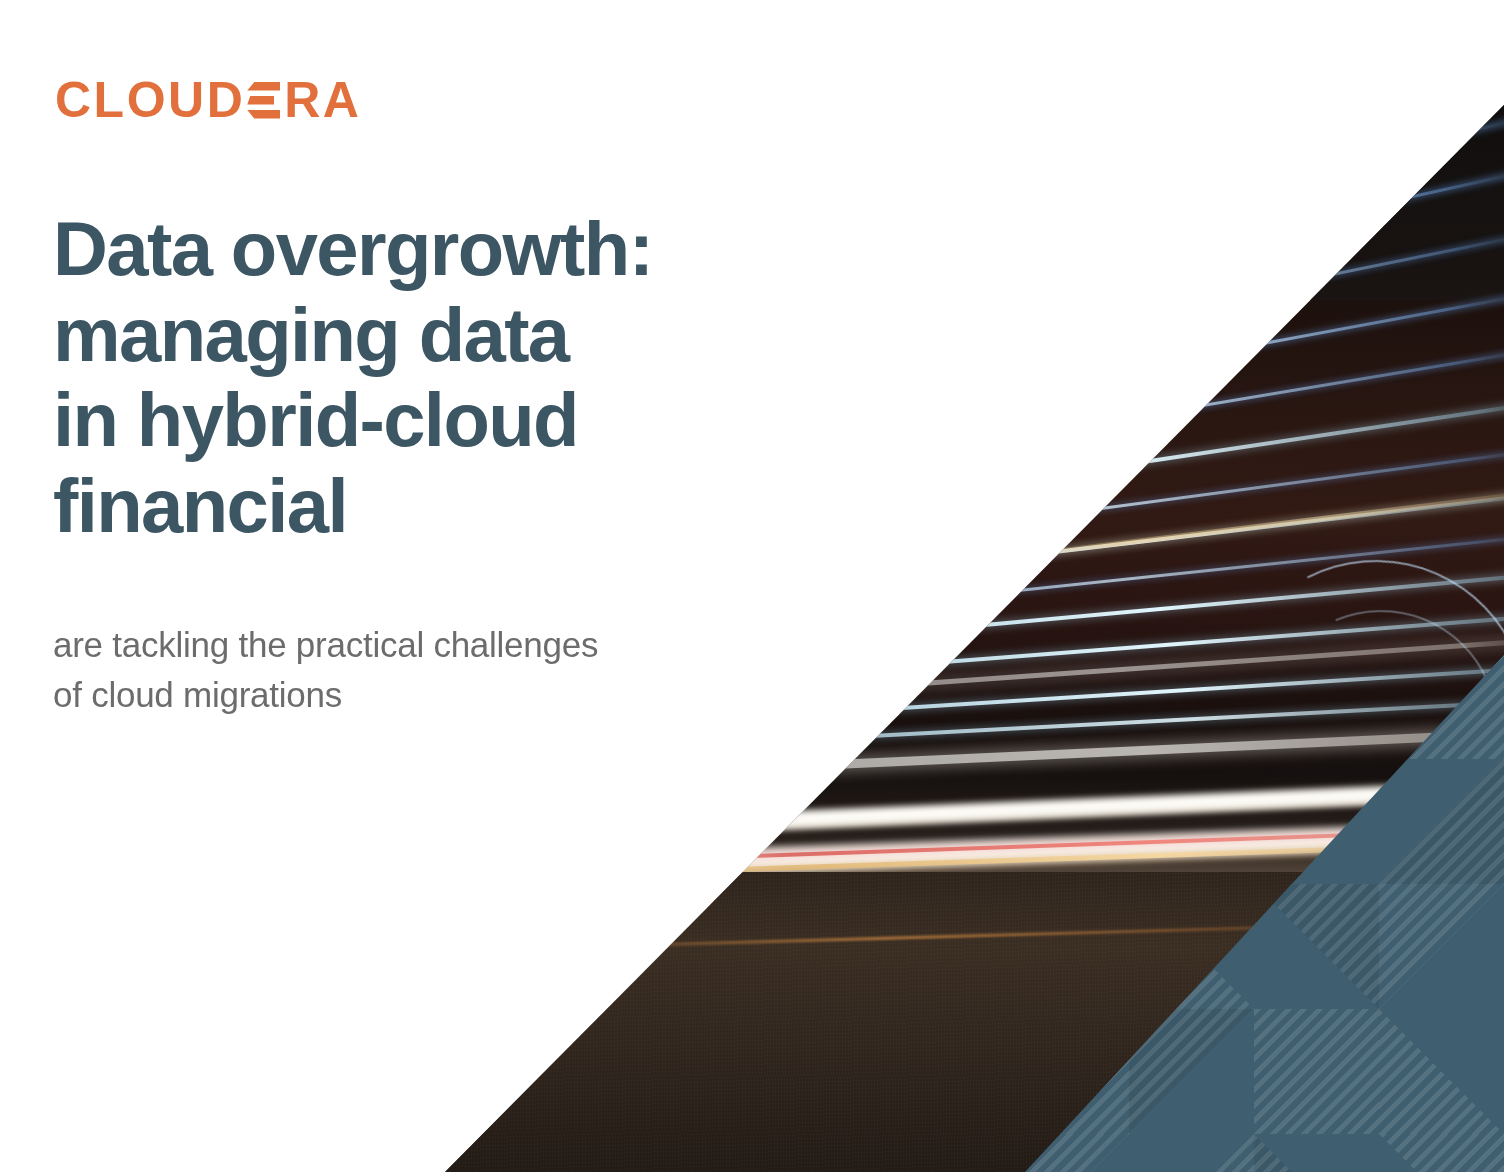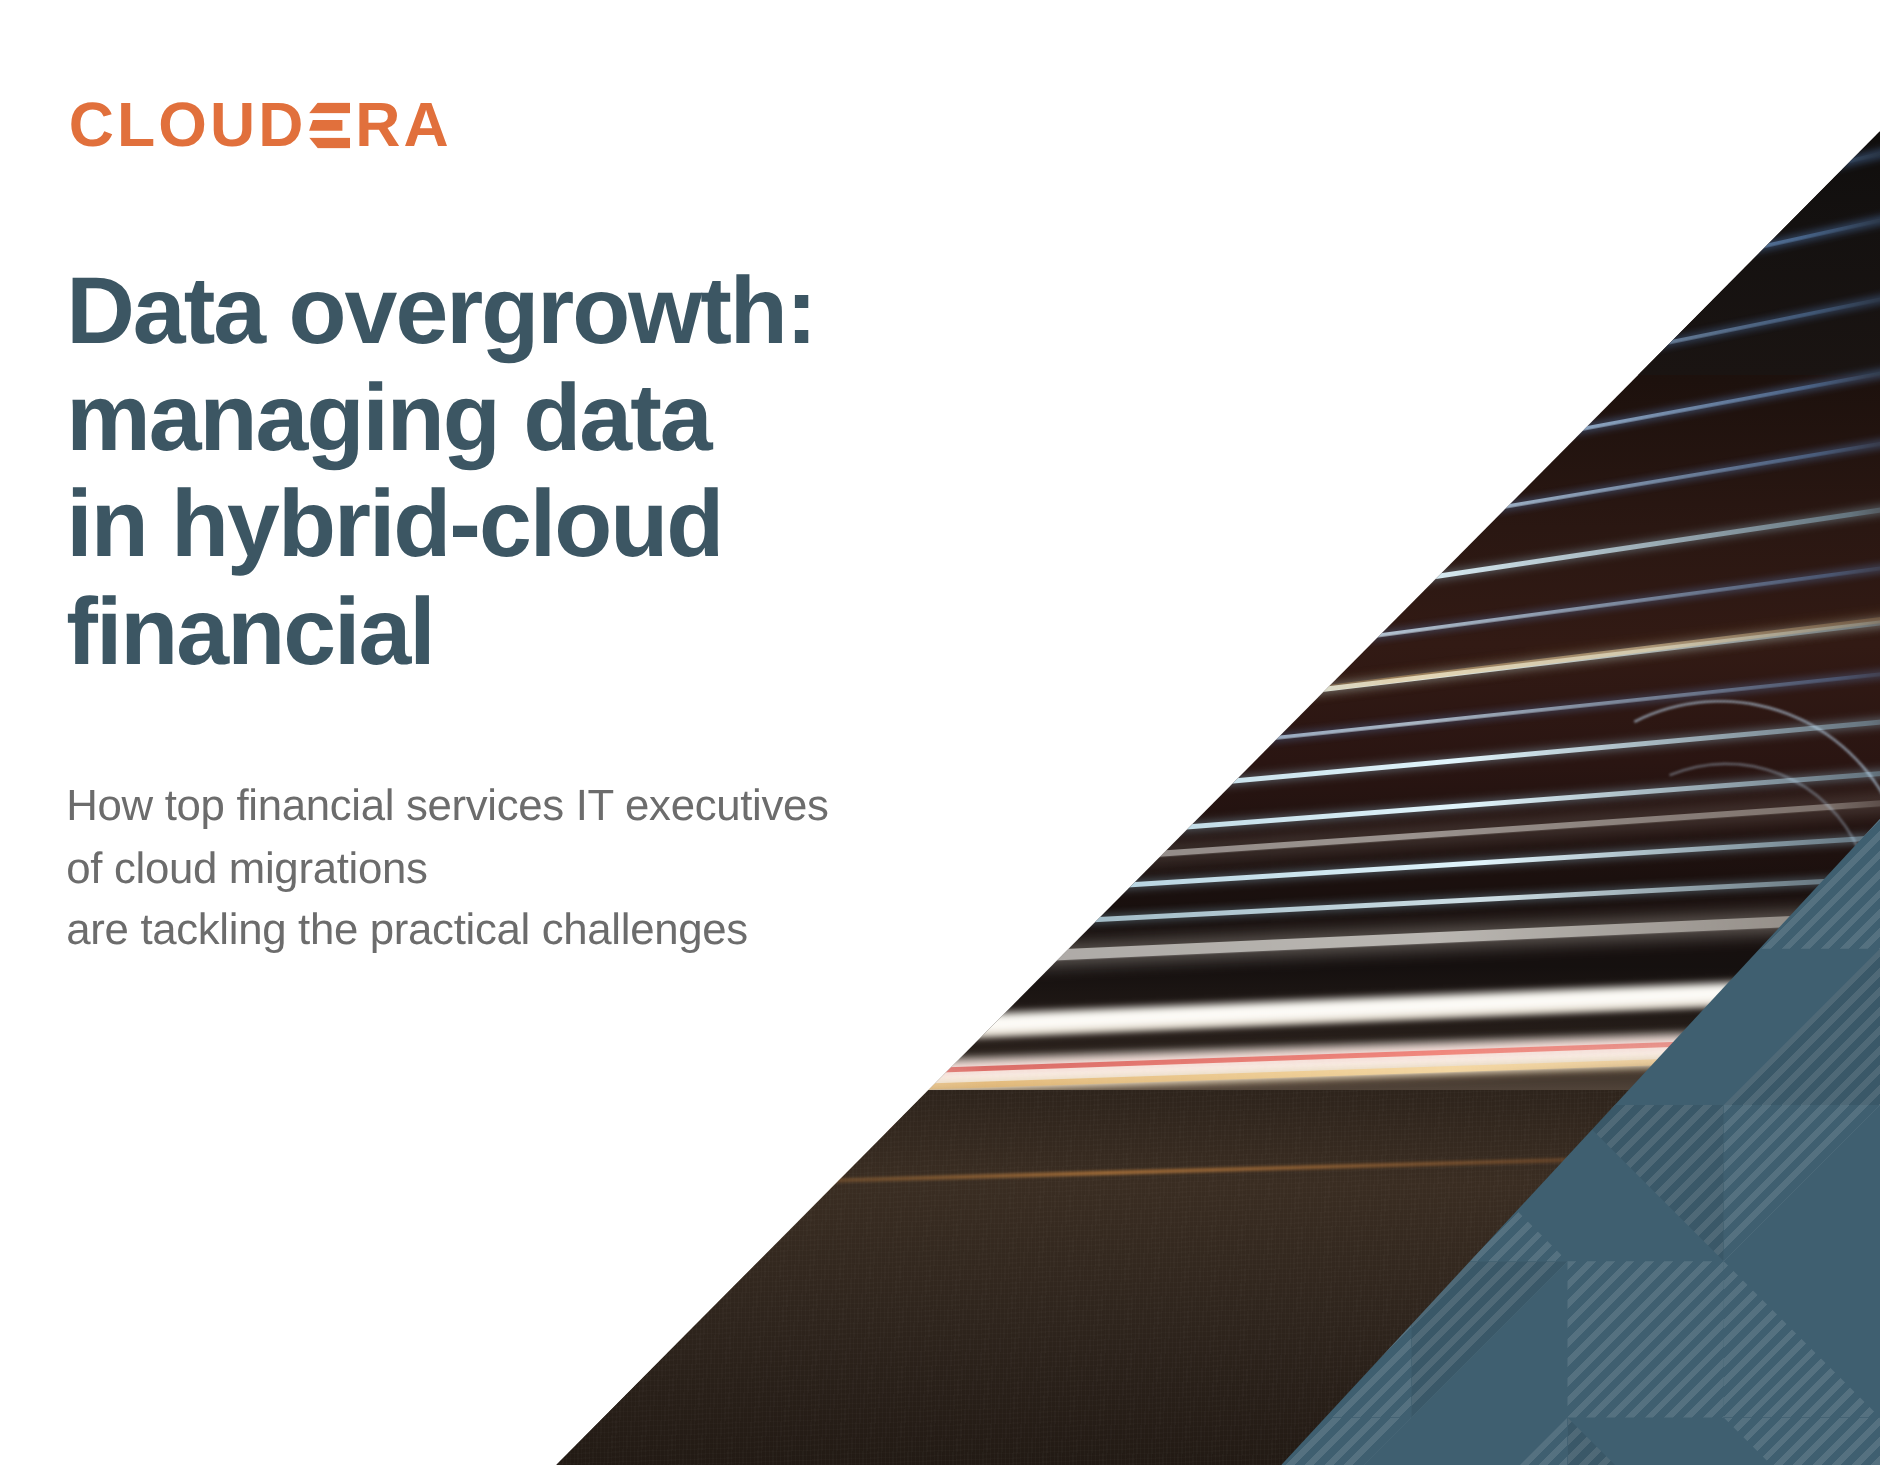--- a/index.html
+++ b/index.html
@@ -361,19 +361,18 @@
     </div>
 
     <h1 class="headline">
       <span class="hl-line">Data overgrowth:</span>
       <span class="hl-line">managing data</span>
       <span class="hl-line">in hybrid-cloud</span>
       <span class="hl-line">financial</span>
     </h1>
 
     <p class="subtitle">
-      <span class="sub-line">How top financial services IT executives</span>
+      <span class="sub-line">are tackling the practical challenges</span>
       <span class="sub-line">of cloud migrations</span>
-      <span class="sub-line">are tackling the practical challenges</span>
     </p>
 
   </div>
 </div>
 
 </body></html>

